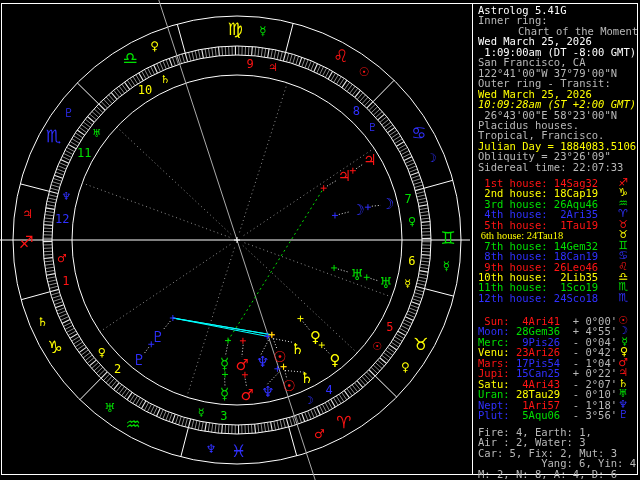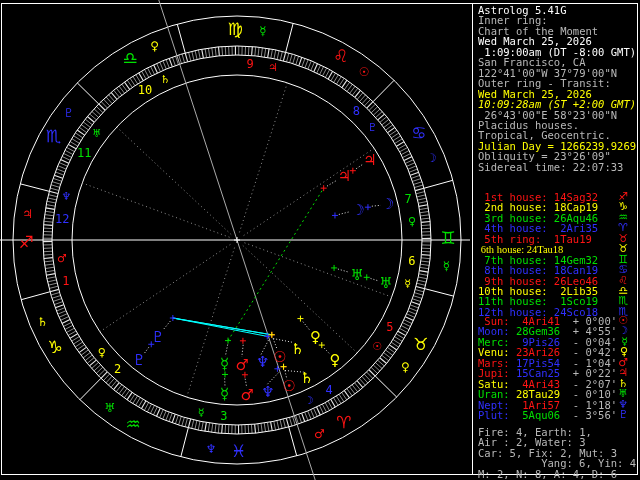--- a/index.html
+++ b/index.html
@@ -4,21 +4,21 @@
 <style>
   html,body{margin:0;padding:0;background:#222;}
   .screen{position:relative;width:640px;height:480px;background:#000;overflow:hidden;
           font-family:"DejaVu Sans Mono",monospace;}
   .frame{position:absolute;left:1px;top:3px;width:635px;height:470px;border:1px solid #fff;}
   .divider{position:absolute;left:472px;top:3px;width:1px;height:471px;background:#fff;}
   #wheel{position:absolute;left:0;top:0;}
   .sidebar{position:absolute;left:478px;top:0;width:158px;height:480px;}
   .sb-line{white-space:pre;font-size:10.5px;line-height:10.45px;letter-spacing:0;}
   #sb-header{position:absolute;top:5px;left:0;right:0;}
-  #sb-houses{position:absolute;top:192px;left:0;right:0;}
+  #sb-houses{position:absolute;top:178px;left:0;right:0;}
   #sb-planets{position:absolute;top:316px;left:0;right:0;}
   #sb-summary{position:absolute;top:427px;left:0;right:0;}
   .row{position:relative;white-space:pre;font-size:10.5px;line-height:10.45px;height:10.45px;}
   .row .glyph{position:absolute;right:8px;top:-1px;font-family:"DejaVu Sans",sans-serif;font-size:11px;line-height:11px;}
   text{font-family:"DejaVu Sans",sans-serif;}
   text.mono{font-family:"DejaVu Sans Mono",monospace;}
 </style>
 </head>
 <body>
 
@@ -523,41 +523,41 @@
       <text x="157.60812143384476" y="336.5501404335429" fill="#3030ff" font-size="15" text-anchor="middle" dominant-baseline="central">♇</text>
       <path d="M148.25677114855233 344.27415166822635H154.25677114855233M151.25677114855233 341.27415166822635V347.27415166822635" stroke="#3030ff" stroke-width="1" fill="none"></path>
       <line x1="148.71623103443534" y1="347.3637561620997" x2="143.3996235528075" y2="354.64279100294027" stroke="#fff" stroke-width="0.9" stroke-dasharray="1,2"></line>
       <text x="138.97257872084566" y="360.06508517199825" fill="#3030ff" font-size="15" text-anchor="middle" dominant-baseline="central">♇</text>
     </svg>
   <div class="divider"></div>
   <div class="sidebar">
     <div id="sb-header">
         <div class="sb-line" style="color: rgb(255, 255, 255);">Astrolog 5.41G</div>
         <div class="sb-line" style="color: rgb(184, 184, 184);">Inner ring:</div>
-        <div class="sb-line" style="color: rgb(184, 184, 184);">Chart of the Moment</div>
+        <div class="sb-line" style="color: rgb(184, 184, 184); margin-left: 40px;">Chart of the Moment</div>
         <div class="sb-line" style="color: rgb(255, 255, 255);">Wed March 25, 2026</div>
         <div class="sb-line" style="color: rgb(255, 255, 255);"> 1:09:00am (DT -8:00 GMT)</div>
         <div class="sb-line" style="color: rgb(184, 184, 184);">San Francisco, CA</div>
         <div class="sb-line" style="color: rgb(184, 184, 184);">122°41'00"W 37°79'00"N</div>
         <div class="sb-line" style="color: rgb(184, 184, 184);">Outer ring - Transit:</div>
         <div class="sb-line" style="color: rgb(255, 255, 0);">Wed March 25, 2026</div>
         <div class="sb-line" style="color: rgb(255, 255, 0); font-style: italic;">10:09:28am (ST +2:00 GMT)</div>
         <div class="sb-line" style="color: rgb(184, 184, 184);"> 26°43'00"E 58°23'00"N</div>
         <div class="sb-line" style="color: rgb(184, 184, 184);">Placidus houses.</div>
-        <div class="sb-line" style="color: rgb(184, 184, 184);">Tropical, Geocentric.</div>
-        <div class="sb-line" style="color: rgb(255, 255, 0);">Julian Day = 1266239.9269</div>
+        <div class="sb-line" style="color: rgb(184, 184, 184);">Tropical, Francisco.</div>
+        <div class="sb-line" style="color: rgb(255, 255, 0);">Julian Day = 1884083.5106</div>
         <div class="sb-line" style="color: rgb(184, 184, 184);">Obliquity = 23°26'09"</div>
         <div class="sb-line" style="color: rgb(184, 184, 184);">Sidereal time: 22:07:33</div>
       </div>
     <div id="sb-houses">
         <div class="row"><span style="color: rgb(255, 20, 20);"> 1st house: 14Sag32</span><span class="glyph" style="color: rgb(255, 20, 20);">♐</span></div>
         <div class="row"><span style="color: rgb(255, 255, 0);"> 2nd house: 18Cap19</span><span class="glyph" style="color: rgb(255, 255, 0);">♑</span></div>
         <div class="row"><span style="color: rgb(0, 224, 0);"> 3rd house: 26Aqu46</span><span class="glyph" style="color: rgb(0, 224, 0);">♒</span></div>
         <div class="row"><span style="color: rgb(48, 48, 255);"> 4th house:  2Ari35</span><span class="glyph" style="color: rgb(48, 48, 255);">♈</span></div>
-        <div class="row"><span style="color: rgb(255, 20, 20);"> 5th ring:  1Tau19</span><span class="glyph" style="color: rgb(255, 20, 20);">♉</span></div>
+        <div class="row"><span style="color: rgb(255, 20, 20);"> 5th house:  1Tau19</span><span class="glyph" style="color: rgb(255, 20, 20);">♉</span></div>
         <div class="row"><span style="color: rgb(255, 255, 0); font-family: Liberation Serif, serif;"> 6th house: 24Tau18</span><span class="glyph" style="color: rgb(255, 255, 0);">♉</span></div>
         <div class="row"><span style="color: rgb(0, 224, 0);"> 7th house: 14Gem32</span><span class="glyph" style="color: rgb(0, 224, 0);">♊</span></div>
         <div class="row"><span style="color: rgb(48, 48, 255);"> 8th house: 18Can19</span><span class="glyph" style="color: rgb(48, 48, 255);">♋</span></div>
         <div class="row"><span style="color: rgb(255, 20, 20);"> 9th house: 26Leo46</span><span class="glyph" style="color: rgb(255, 20, 20);">♌</span></div>
         <div class="row"><span style="color: rgb(255, 255, 0);">10th house:  2Lib35</span><span class="glyph" style="color: rgb(255, 255, 0);">♎</span></div>
         <div class="row"><span style="color: rgb(0, 224, 0);">11th house:  1Sco19</span><span class="glyph" style="color: rgb(0, 224, 0);">♏</span></div>
         <div class="row"><span style="color: rgb(48, 48, 255);">12th house: 24Sco18</span><span class="glyph" style="color: rgb(48, 48, 255);">♏</span></div>
       </div>
     <div id="sb-planets">
         <div class="row"><span style="color: rgb(255, 20, 20);"> Sun:</span><span style="color: rgb(255, 20, 20);">  4Ari41</span><span style="color: rgb(184, 184, 184);">  + 0°00'</span><span class="glyph" style="color: rgb(255, 20, 20);">☉</span></div>

